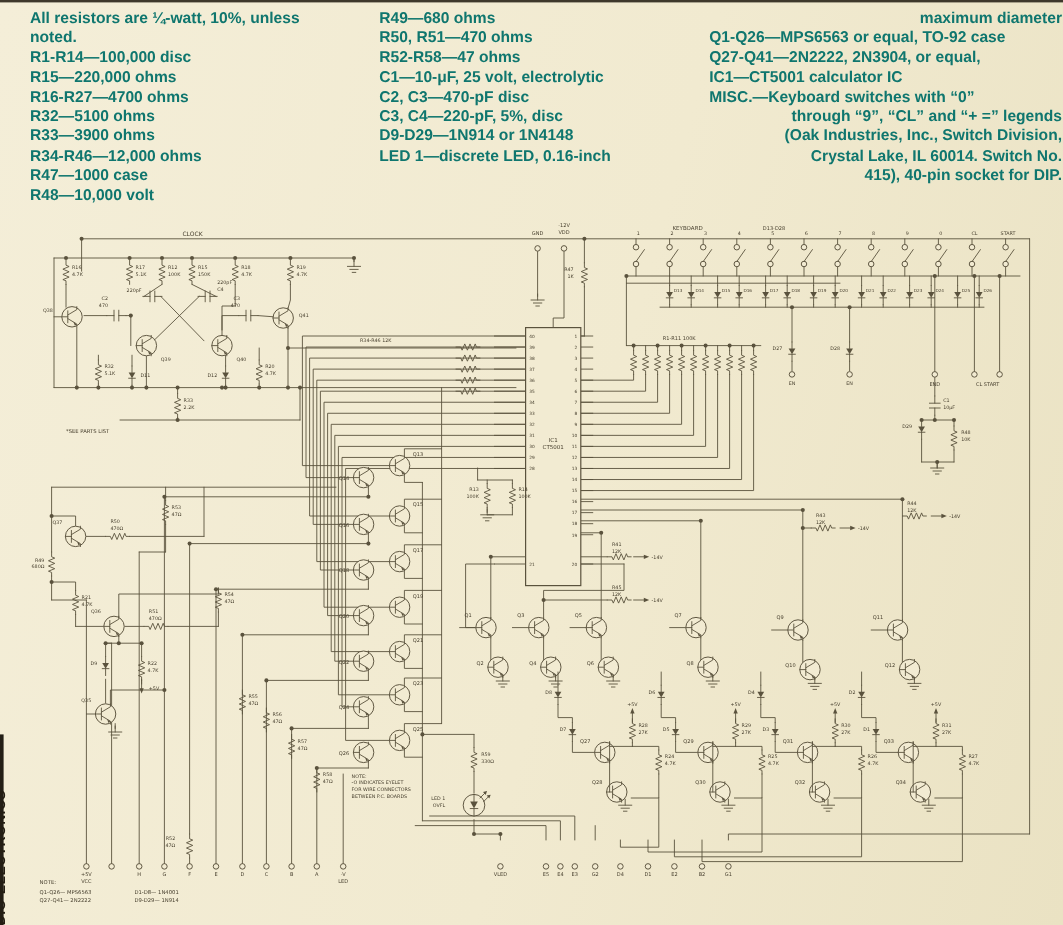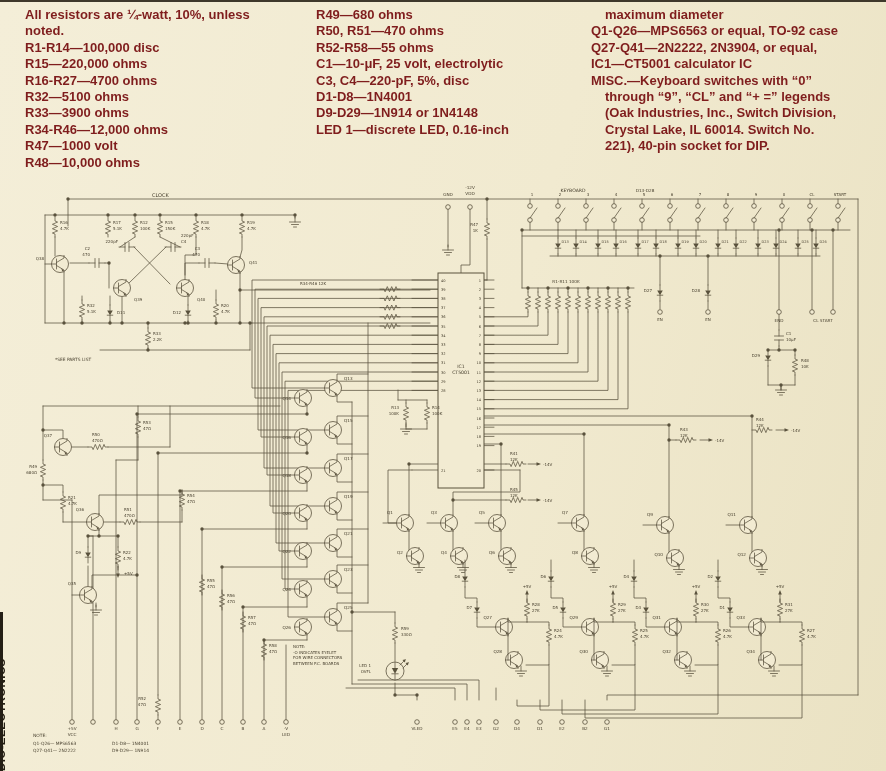--- a/index.html
+++ b/index.html
@@ -7,68 +7,68 @@
     width:886px;height:771px;position:relative;overflow:hidden;
     background:linear-gradient(105deg,#f4eed8 0%,#f1ead0 55%,#eae2c3 100%);
     font-family:"Liberation Sans",sans-serif;
   }
   .top-rule{position:absolute;left:0;top:0;width:886px;height:2px;background:#3e382b;}
   .margin-bar{position:absolute;left:0;top:612px;width:3px;height:159px;background:#241f16;}
   .margin-text{
     position:absolute;left:-5px;top:771px;transform:rotate(-90deg);transform-origin:0 0;
     width:175px;font:700 11.5px/12px "Liberation Sans",sans-serif;color:#241e13;letter-spacing:.4px;
   }
-  .parts{position:absolute;top:7px;font:700 13px/16.4px "Liberation Sans",sans-serif;color:#7f1d1d;}
+  .parts{position:absolute;top:7px;font:700 13px/16.4px "Liberation Sans",sans-serif;color:#0f766e;}
   .col1{left:25px;width:262px;}
   .col2{left:316px;width:280px;}
   .col3{left:591px;width:294px;}
   .pline{white-space:pre-wrap;}
-  .pline.ind{padding-left:14px;}
+  .pline.ind{padding-left:14px;text-align:right;}
   svg.schem{position:absolute;left:0;top:0;}
   svg.schem text{font-family:"DejaVu Sans",sans-serif;}
   svg.schem path,svg.schem polyline{stroke-linecap:round;stroke-linejoin:round;}
 </style>
 </head>
 <body>
 
 <div class="top-rule"></div>
 <div class="margin-bar"></div>
 <div class="margin-text">DIO-ELECTRONICS</div>
 
 <div class="parts col1">
     <div class="pline">All resistors are ¼-watt, 10%, unless noted.</div>
     <div class="pline">R1-R14—100,000 disc</div>
     <div class="pline">R15—220,000 ohms</div>
     <div class="pline">R16-R27—4700 ohms</div>
     <div class="pline">R32—5100 ohms</div>
     <div class="pline">R33—3900 ohms</div>
     <div class="pline">R34-R46—12,000 ohms</div>
-    <div class="pline">R47—1000 volt</div>
-    <div class="pline">R48—10,000 ohms</div>
+    <div class="pline">R47—1000 case</div>
+    <div class="pline">R48—10,000 volt</div>
   </div>
 <div class="parts col2">
     <div class="pline">R49—680 ohms</div>
     <div class="pline">R50, R51—470 ohms</div>
-    <div class="pline">R52-R58—55 ohms</div>
+    <div class="pline">R52-R58—47 ohms</div>
     <div class="pline">C1—10-μF, 25 volt, electrolytic</div>
+    <div class="pline">C2, C3—470-pF disc</div>
     <div class="pline">C3, C4—220-pF, 5%, disc</div>
-    <div class="pline">D1-D8—1N4001</div>
     <div class="pline">D9-D29—1N914 or 1N4148</div>
     <div class="pline">LED 1—discrete LED, 0.16-inch</div>
   </div>
 <div class="parts col3">
     <div class="pline ind">maximum diameter</div>
     <div class="pline">Q1-Q26—MPS6563 or equal, TO-92 case</div>
     <div class="pline">Q27-Q41—2N2222, 2N3904, or equal,</div>
     <div class="pline">IC1—CT5001 calculator IC</div>
     <div class="pline">MISC.—Keyboard switches with “0”</div>
     <div class="pline ind">through “9”, “CL” and “+ =” legends</div>
     <div class="pline ind">(Oak Industries, Inc., Switch Division,</div>
     <div class="pline ind">Crystal Lake, IL 60014. Switch No.</div>
-    <div class="pline ind">221), 40-pin socket for DIP.</div>
+    <div class="pline ind">415), 40-pin socket for DIP.</div>
   </div>
 
 <svg class="schem" width="886" height="771" viewBox="0 0 886 771" xmlns="http://www.w3.org/2000/svg">
     <polyline fill="none" stroke="#5a523d" stroke-width="0.75" points="45,215 295,215"></polyline>
     <polyline fill="none" stroke="#5a523d" stroke-width="0.75" points="45,215 45,323"></polyline>
     <polyline fill="none" stroke="#5a523d" stroke-width="0.75" points="45,323 252,323"></polyline>
     <polyline fill="none" stroke="#5a523d" stroke-width="0.75" points="252,323 430,323"></polyline>
     <polyline fill="none" stroke="#5a523d" stroke-width="0.75" points="100,350 250,350"></polyline>
     <polyline fill="none" stroke="#5a523d" stroke-width="0.75" points="250,350 250,323"></polyline>
     <polyline fill="none" stroke="#5a523d" stroke-width="0.75" points="68,199 68,226"></polyline>

